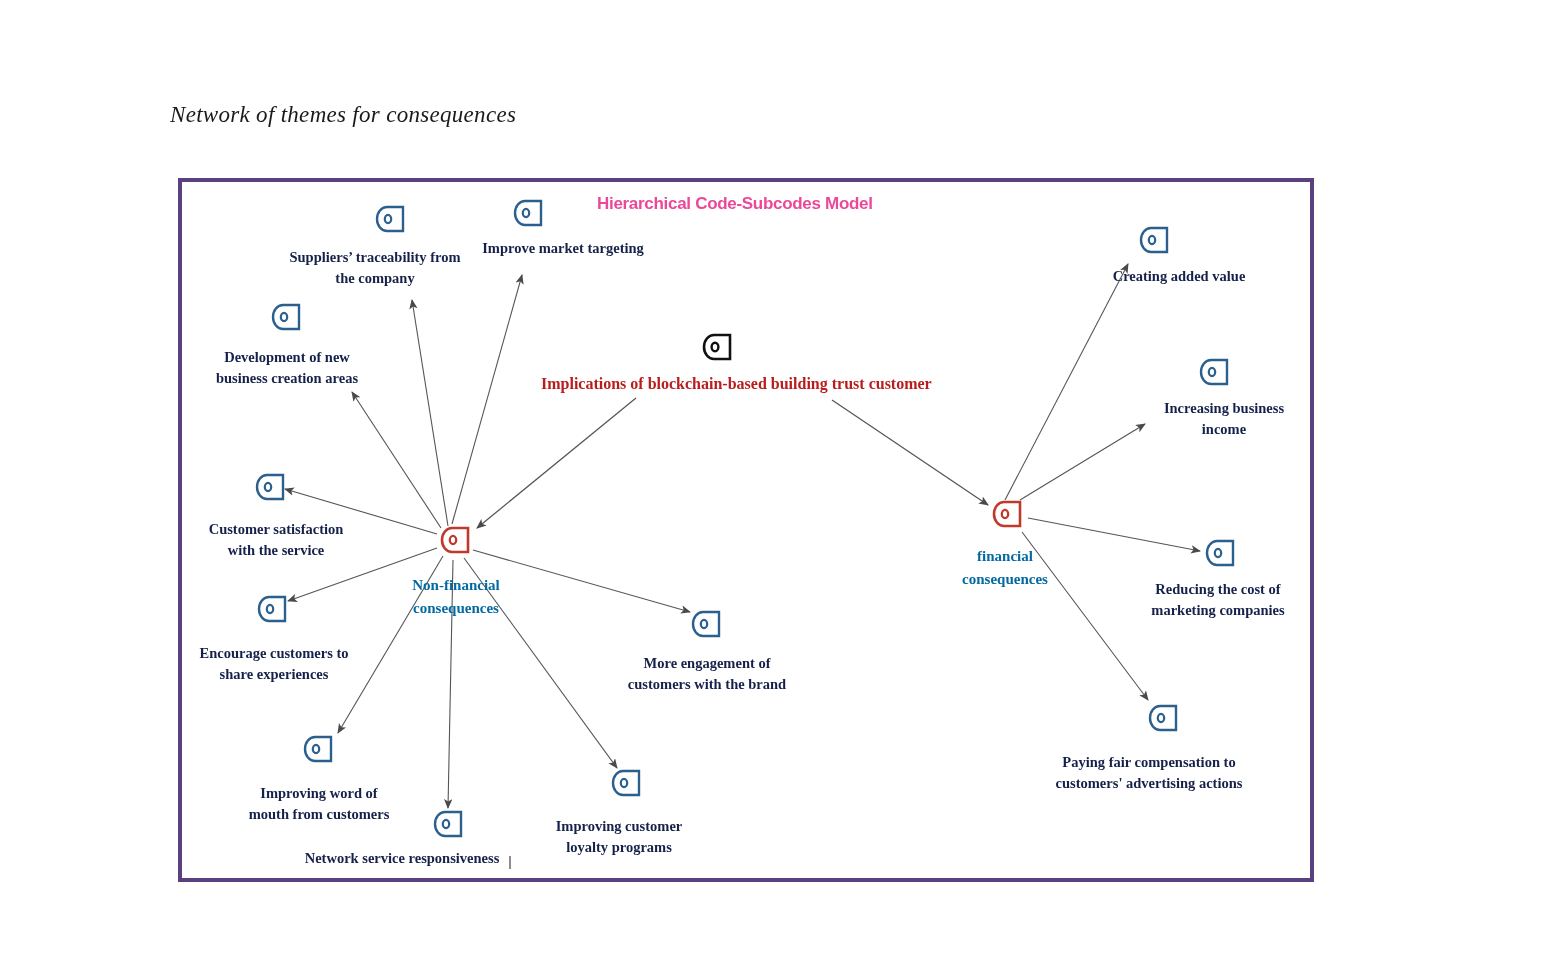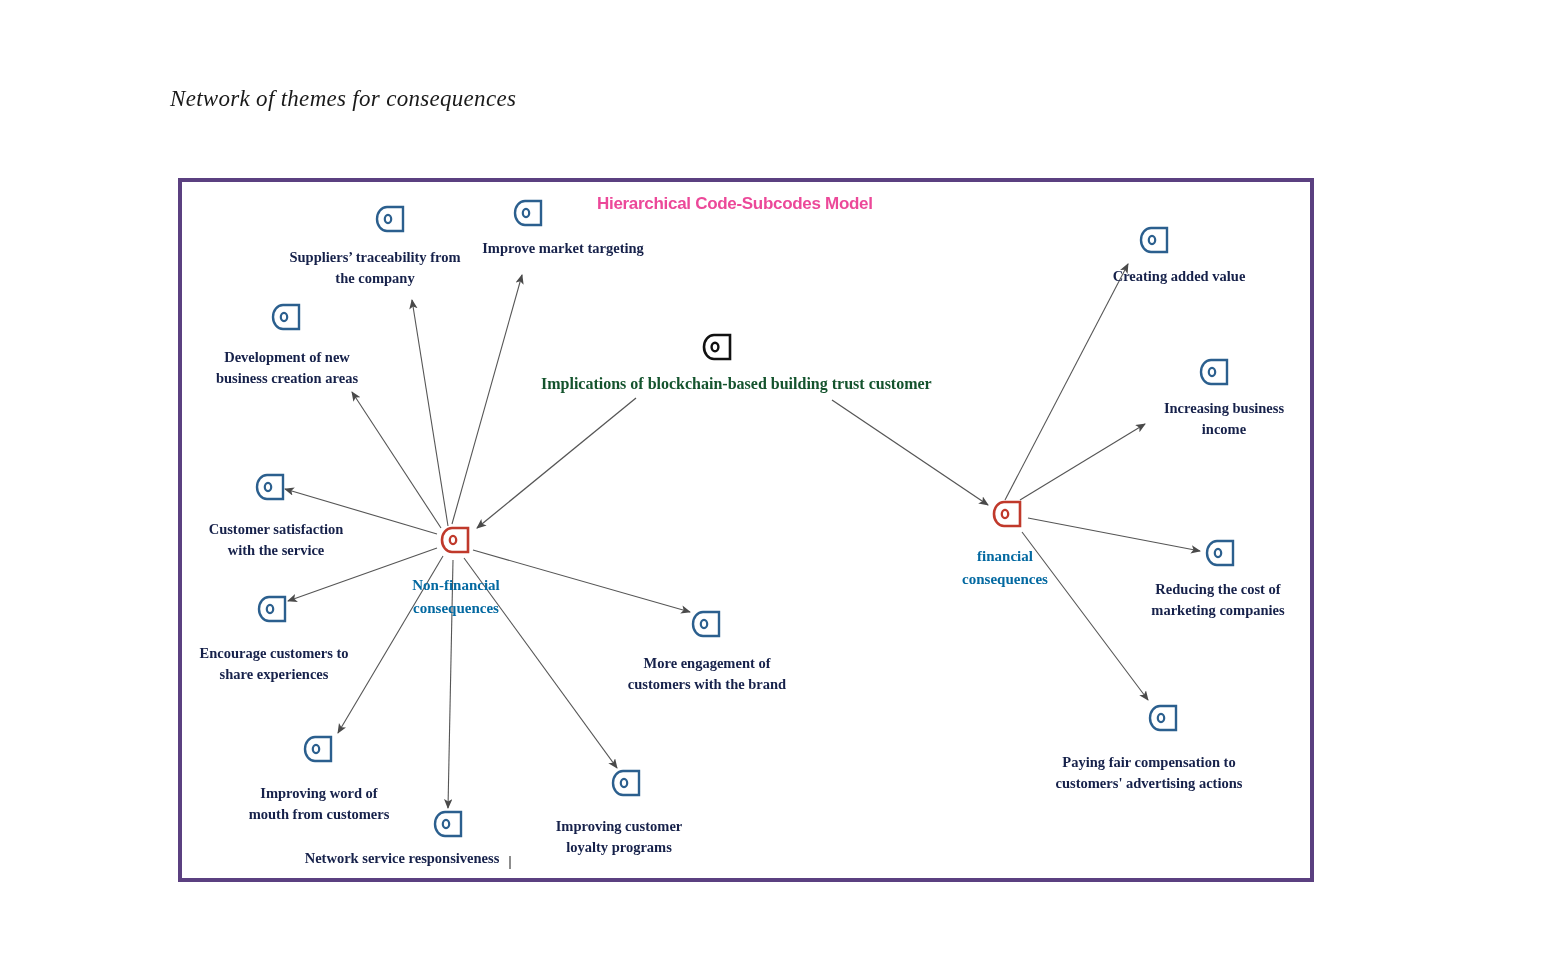--- a/index.html
+++ b/index.html
@@ -5,21 +5,21 @@
   html,body{margin:0;padding:0;}
   body{
     width:1552px;height:978px;
     background:#ffffff;
     font-family:"Liberation Serif", serif;
     overflow:hidden;
     position:relative;
   }
   #page-title{
     position:absolute;
-    left:170px; top:86px;
+    left:170px; top:102px;
     font-family:"Liberation Serif", serif;
     font-style:italic;
     font-size:23px;
     color:#1a1a1a;
     letter-spacing:.3px;
     white-space:nowrap;
   }
   #diagram-frame{
     position:absolute;
     left:178px; top:178px;
@@ -55,21 +55,21 @@
     color:#16214a;
     text-align:center;
     line-height:1.45;
     white-space:pre-line;
   }
   .root-label{
     position:absolute;
     font-family:"Liberation Serif", serif;
     font-size:16px;
     font-weight:bold;
-    color:#14532d;
+    color:#b91c1c;
     white-space:nowrap;
   }
   .hub-label{
     position:absolute;
     font-family:"Liberation Serif", serif;
     font-size:15px;
     font-weight:bold;
     color:#0369a1;
     text-align:center;
     line-height:1.5;

